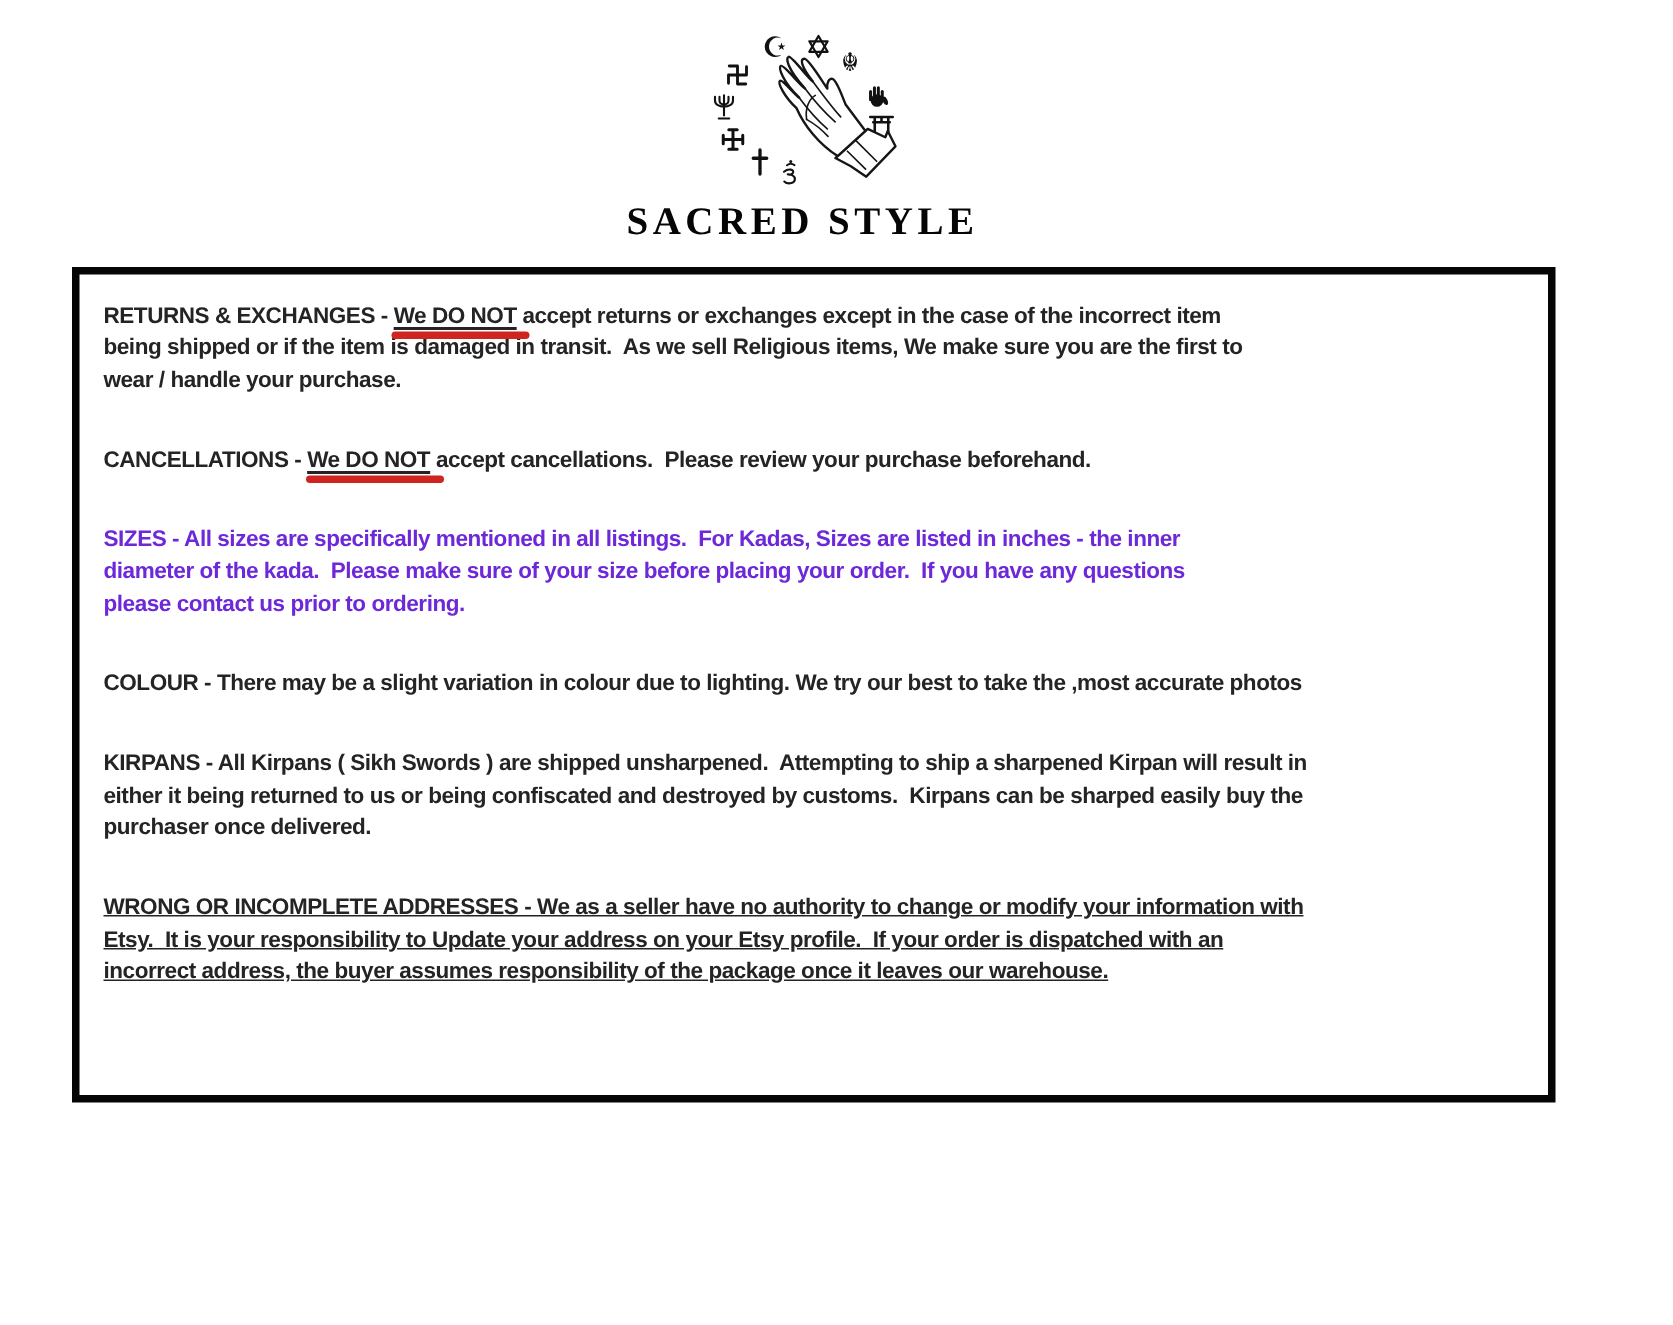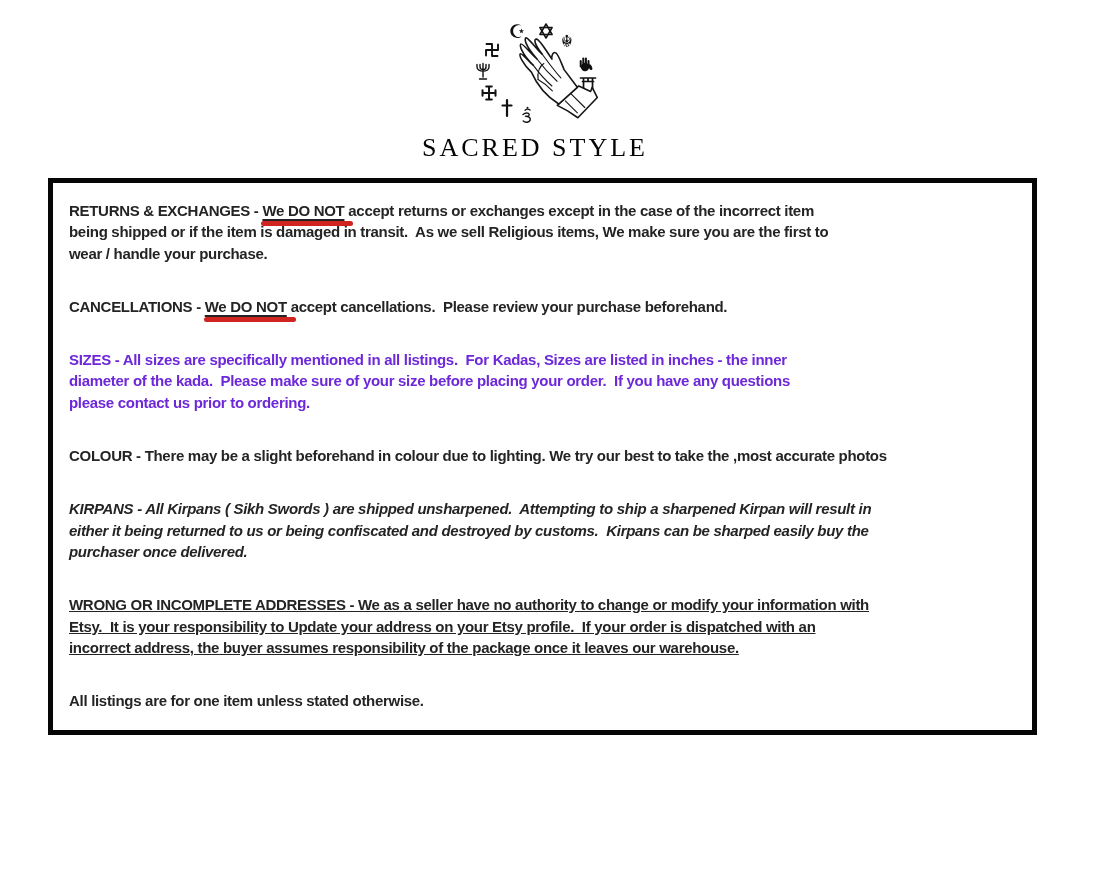--- a/index.html
+++ b/index.html
@@ -8,21 +8,21 @@
     font-family:"Liberation Sans","DejaVu Sans",sans-serif;
   }
   
   .logo-wrap{
     position:absolute;top:14px;left:535px;transform:translateX(-50%);
     text-align:center;
   }
   .logo-art{display:block;margin:0 auto;}
   .brand{
     font-family:"Liberation Serif","DejaVu Serif",serif;
-    font-weight:normal;font-size:26px;letter-spacing:3px;
+    font-weight:bold;font-size:26px;letter-spacing:3px;
     color:#050505;margin-top:3px;white-space:nowrap;
   }
   .sym-text{font-family:"DejaVu Sans",sans-serif;fill:#111;}
   .stroke{fill:none;stroke:#111;stroke-linecap:round;stroke-linejoin:round;}
   .hand-fill{fill:#ffffff;stroke:#161616;stroke-width:1.6;stroke-linejoin:round;}
   .hand-line{fill:none;stroke:#161616;stroke-width:1.1;stroke-linecap:round;}
   
   .policy-box{
     position:absolute;left:48px;top:178px;width:989px;height:557px;
     box-sizing:border-box;border:5px solid #050505;
@@ -124,22 +124,21 @@
 
 <section class="policy-box">
   <div id="policy-paragraphs">
       <p class="para" style="color: rgb(36, 36, 36);"><span>RETURNS &amp; EXCHANGES - </span><span class="donot">We DO NOT</span><span> accept returns or exchanges except in the case of the incorrect item
 being shipped or if the item is damaged in transit.  As we sell Religious items, We make sure you are the first to
 wear / handle your purchase.</span></p>
       <p class="para" style="color: rgb(36, 36, 36);"><span>CANCELLATIONS - </span><span class="donot">We DO NOT</span><span> accept cancellations.  Please review your purchase beforehand.</span></p>
       <p class="para" style="color: #6d28d9;"><span>SIZES - All sizes are specifically mentioned in all listings.  For Kadas, Sizes are listed in inches - the inner
 diameter of the kada.  Please make sure of your size before placing your order.  If you have any questions
 please contact us prior to ordering.</span></p>
-      <p class="para" style="color: rgb(36, 36, 36);"><span>COLOUR - There may be a slight beforehand in colour due to lighting. We try our best to take the ,most accurate photos</span></p>
-      <p class="para" style="color: rgb(36, 36, 36); font-style: italic;"><span>KIRPANS - All Kirpans ( Sikh Swords ) are shipped unsharpened.  Attempting to ship a sharpened Kirpan will result in
+      <p class="para" style="color: rgb(36, 36, 36);"><span>COLOUR - There may be a slight variation in colour due to lighting. We try our best to take the ,most accurate photos</span></p>
+      <p class="para" style="color: rgb(36, 36, 36);"><span>KIRPANS - All Kirpans ( Sikh Swords ) are shipped unsharpened.  Attempting to ship a sharpened Kirpan will result in
 either it being returned to us or being confiscated and destroyed by customs.  Kirpans can be sharped easily buy the
 purchaser once delivered.</span></p>
       <p class="para" style="color: rgb(36, 36, 36); text-decoration: underline;"><span>WRONG OR INCOMPLETE ADDRESSES - We as a seller have no authority to change or modify your information with
 Etsy.  It is your responsibility to Update your address on your Etsy profile.  If your order is dispatched with an
 incorrect address, the buyer assumes responsibility of the package once it leaves our warehouse.</span></p>
-      <p class="para" style="color: rgb(36, 36, 36);"><span>All listings are for one item unless stated otherwise.</span></p>
     </div>
 </section>
 
 </body></html>

